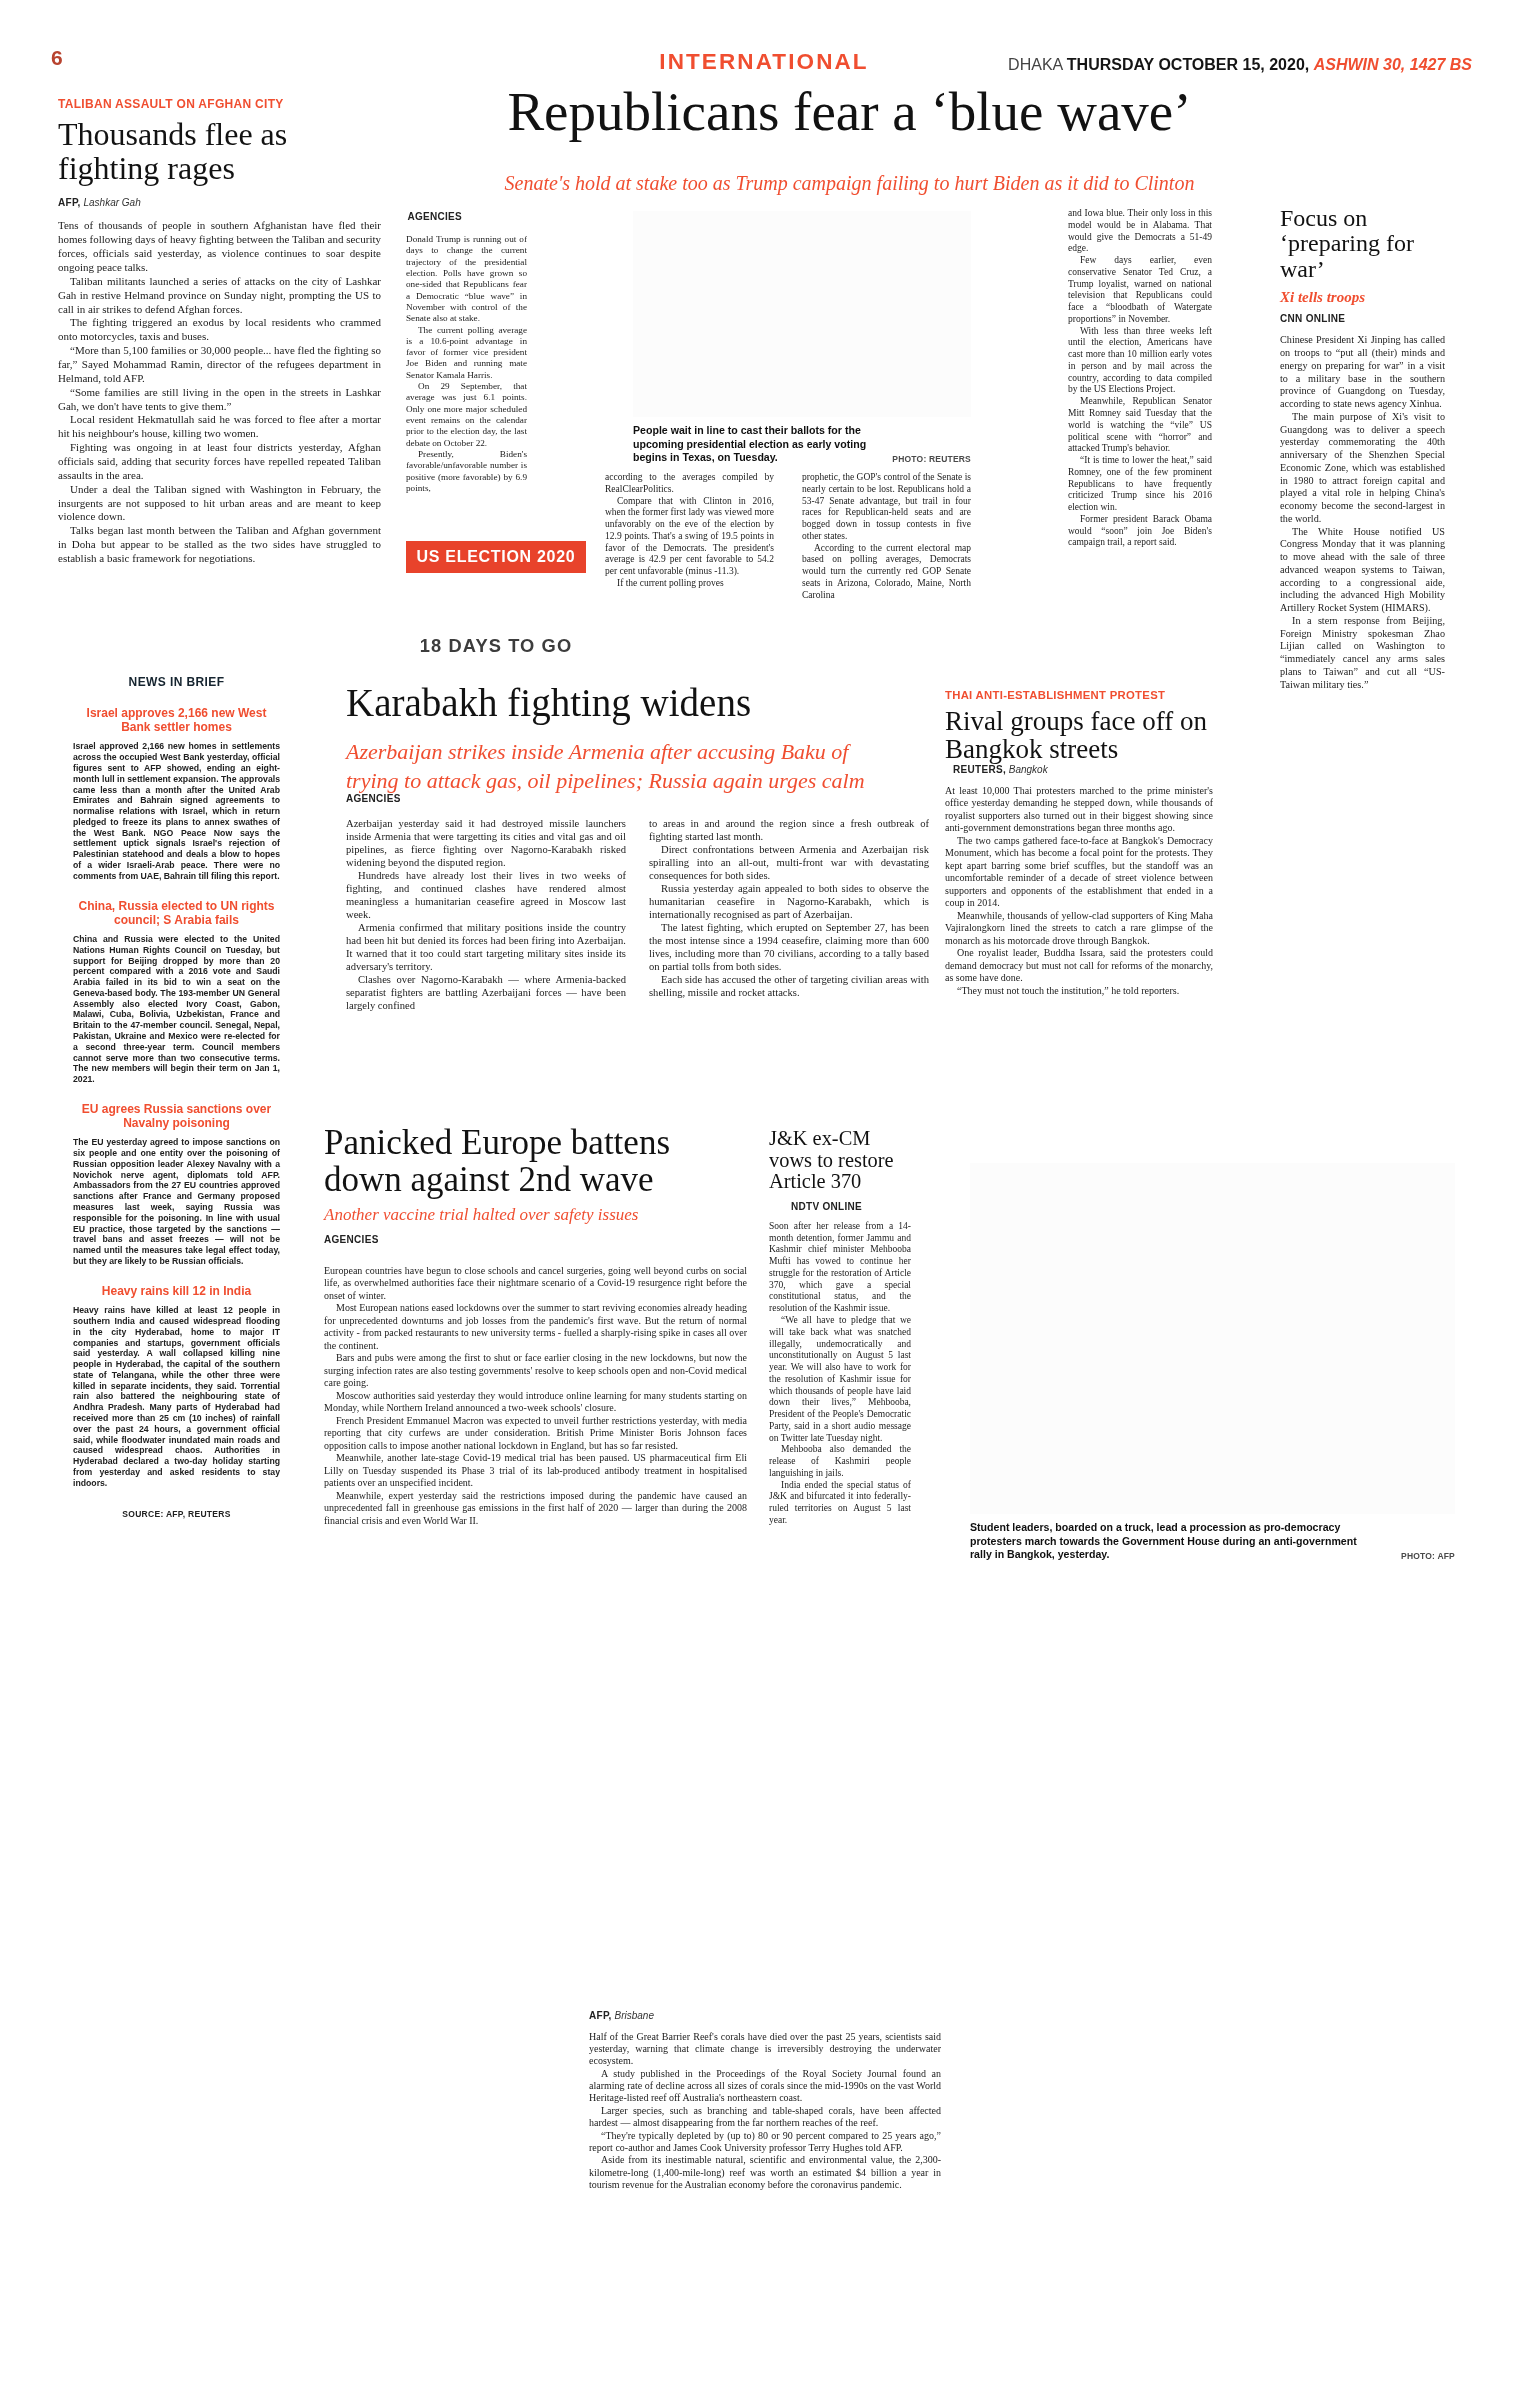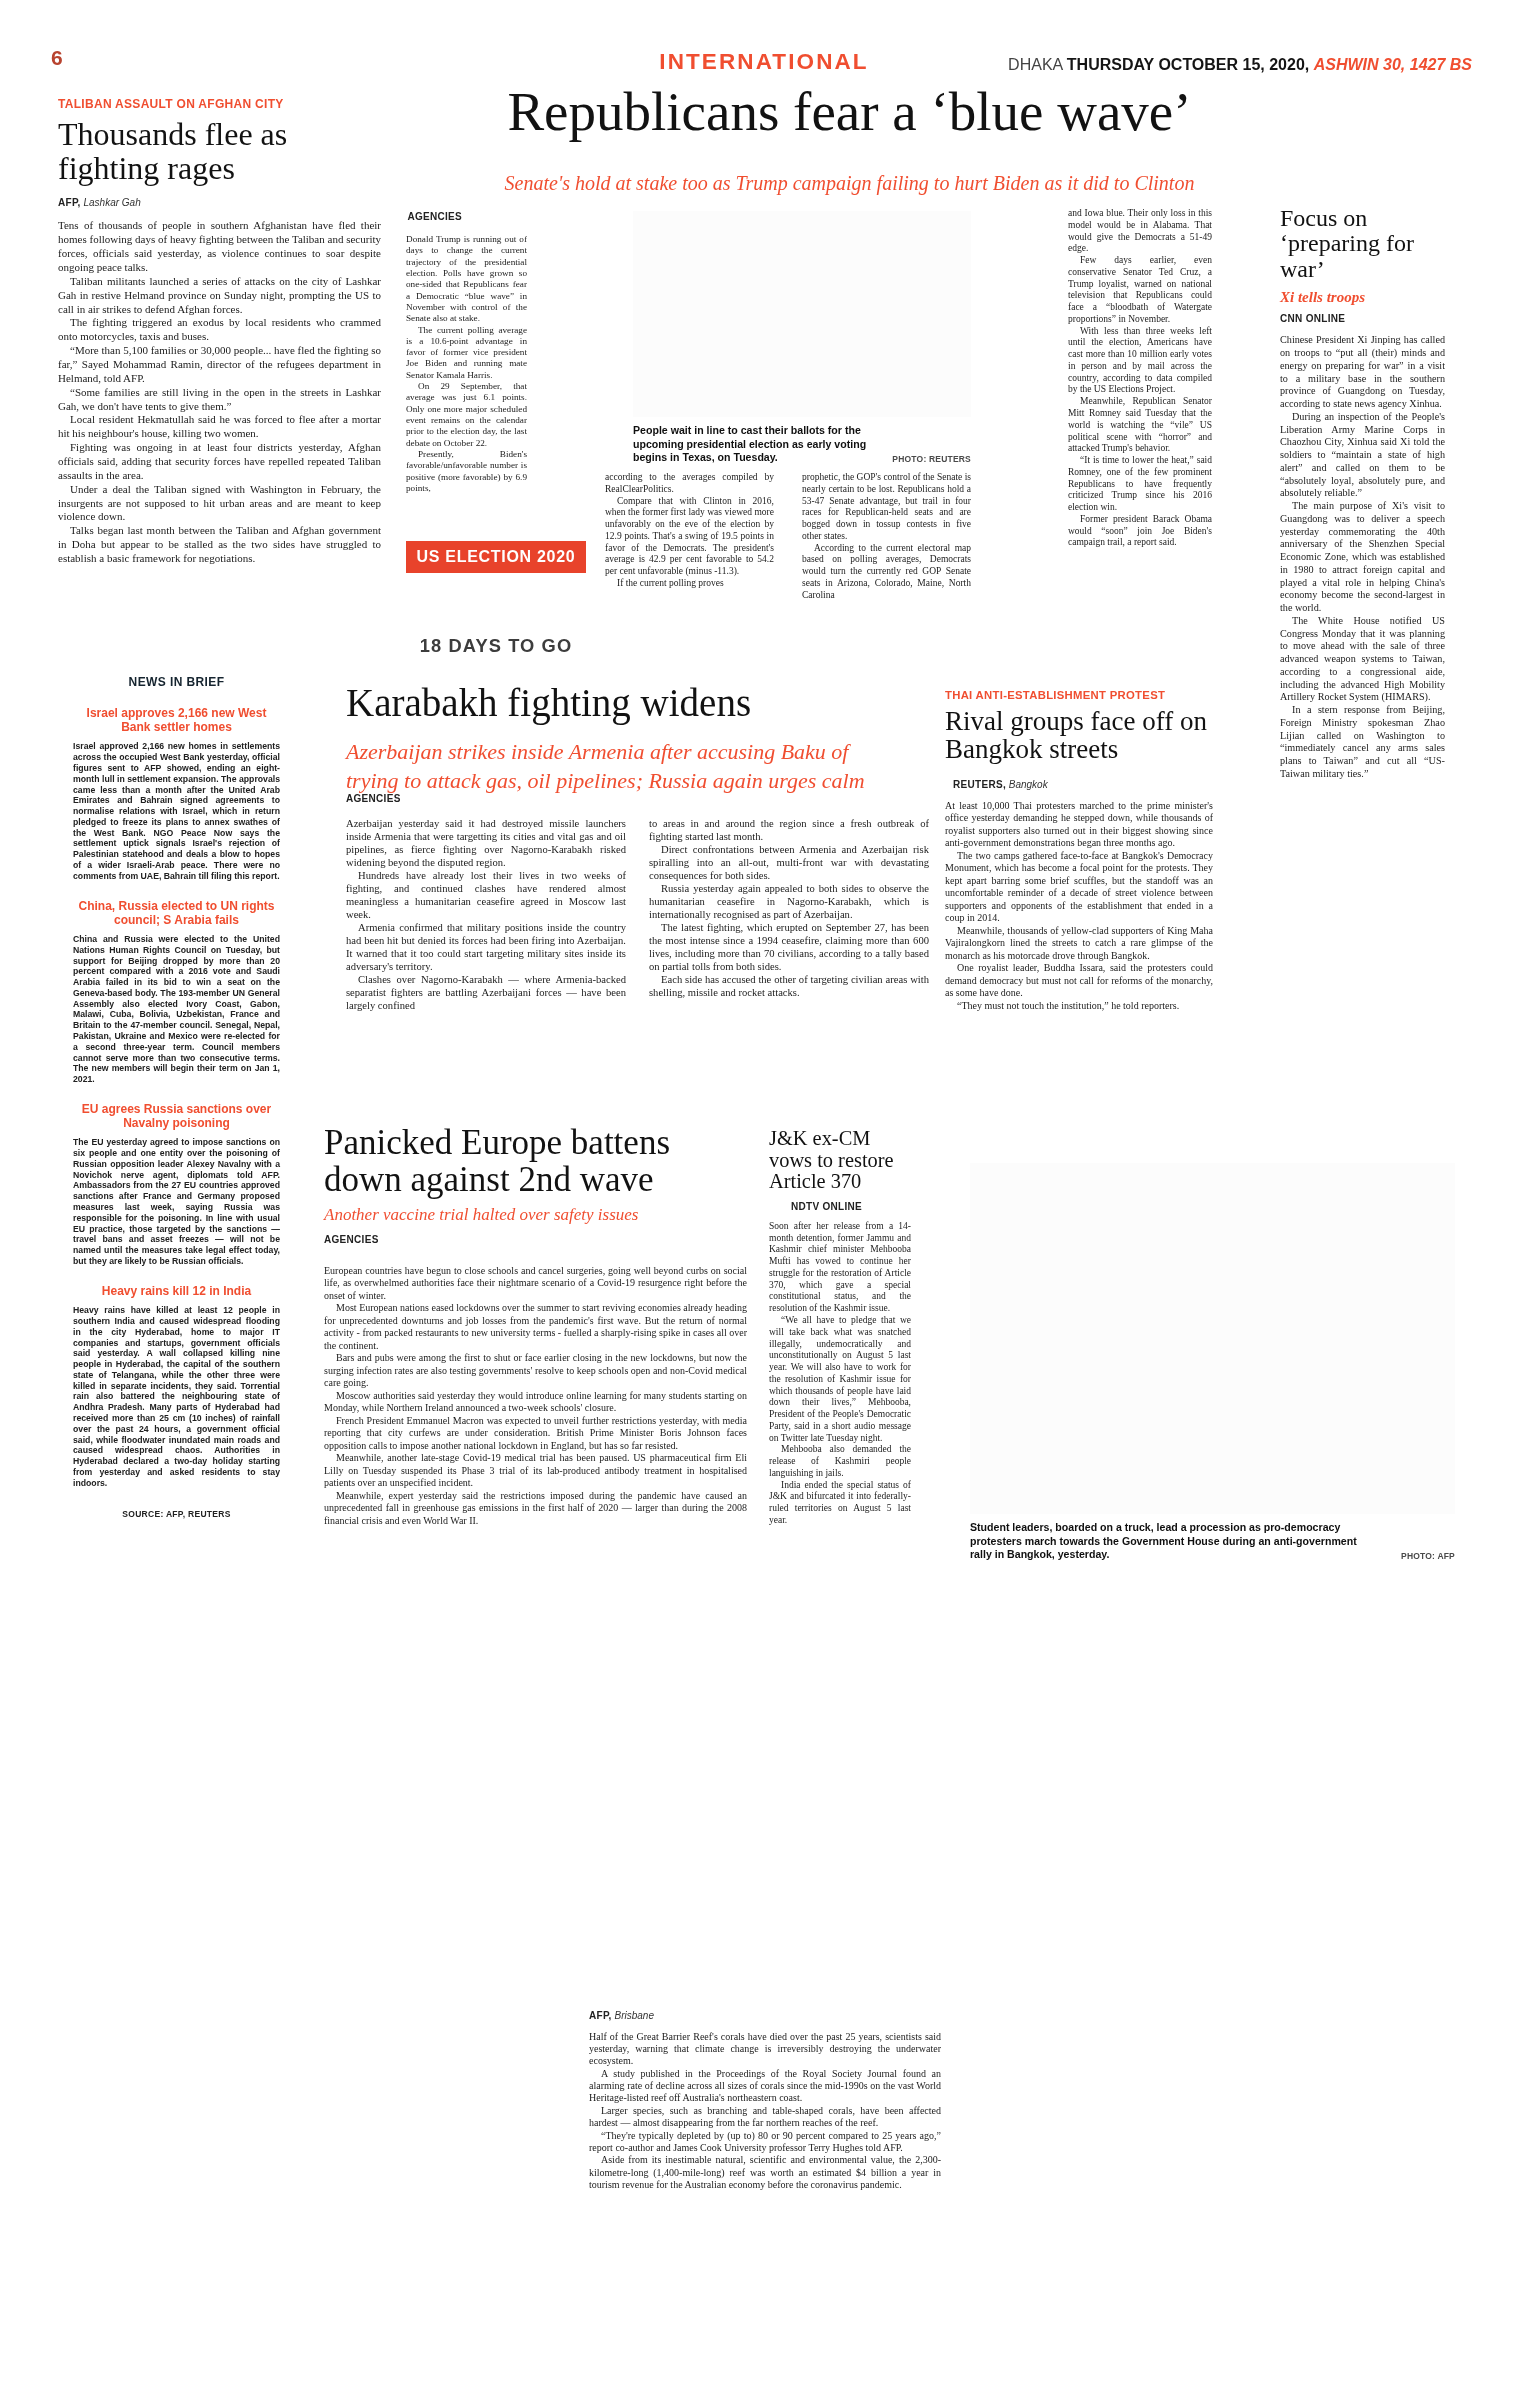--- a/index.html
+++ b/index.html
@@ -120,21 +120,20 @@
   </div>
 
   <div class="abs" style="left:1280px;top:206px;width:165px;">
     <div class="hl" style="font-size:24px;">Focus on ‘preparing for war’</div>
     <div class="deck" style="font-size:15px;font-weight:bold;margin-top:7px;">Xi tells troops</div>
     <div class="byline" style="margin-top:7px;">
       <span class="src">CNN ONLINE</span>
     </div>
     <div class="bodytext" style="margin-top:10px;font-size:10.2px;line-height:1.25;height:746px;">
         <p>Chinese President Xi Jinping has called on troops to “put all (their) minds and energy on preparing for war” in a visit to a military base in the southern province of Guangdong on Tuesday, according to state news agency Xinhua.</p>
-        <p>During an inspection of the People's Liberation Army Marine Corps in Chaozhou City, Xinhua said Xi told the soldiers to “maintain a state of high alert” and called on them to be “absolutely loyal, absolutely pure, and absolutely reliable.”</p>
         <p>The main purpose of Xi's visit to Guangdong was to deliver a speech yesterday commemorating the 40th anniversary of the Shenzhen Special Economic Zone, which was established in 1980 to attract foreign capital and played a vital role in helping China's economy become the second-largest in the world.</p>
         <p>The White House notified US Congress Monday that it was planning to move ahead with the sale of three advanced weapon systems to Taiwan, according to a congressional aide, including the advanced High Mobility Artillery Rocket System (HIMARS).</p>
         <p>In a stern response from Beijing, Foreign Ministry spokesman Zhao Lijian called on Washington to “immediately cancel any arms sales plans to Taiwan” and cut all “US-Taiwan military ties.”</p>
       </div>
   </div>
 
   <div class="abs" style="left:346px;top:682px;width:583px;height:461px;">
     <div class="abs hl" style="left:0;top:0;width:583px;font-size:39px;">Karabakh fighting widens</div>
     <div class="abs deck" style="left:0;top:56px;width:556px;font-size:22px;line-height:1.3;">Azerbaijan strikes inside Armenia after accusing Baku of trying to attack gas, oil pipelines; Russia again urges calm</div>
     <div class="abs byline" style="left:0;top:111px;">
@@ -151,21 +150,21 @@
         <p>Direct confrontations between Armenia and Azerbaijan risk spiralling into an all-out, multi-front war with devastating consequences for both sides.</p>
         <p>Russia yesterday again appealed to both sides to observe the humanitarian ceasefire in Nagorno-Karabakh, which is internationally recognised as part of Azerbaijan.</p>
         <p>The latest fighting, which erupted on September 27, has been the most intense since a 1994 ceasefire, claiming more than 600 lives, including more than 70 civilians, according to a tally based on partial tolls from both sides.</p>
         <p>Each side has accused the other of targeting civilian areas with shelling, missile and rocket attacks.</p>
       </div>
   </div>
 
   <div class="abs" style="left:945px;top:689px;width:268px;">
     <div class="kicker" style="font-size:11.3px;">THAI ANTI-ESTABLISHMENT PROTEST</div>
     <div class="hl" style="font-size:27px;margin-top:5.6px;">Rival groups face off on Bangkok streets</div>
-    <div class="byline" style="margin-top:15px;padding-left:8px;">
+    <div class="byline" style="margin-top:0;padding-left:8px;">
       <span class="src">REUTERS,</span>
       <span class="place">Bangkok</span>
     </div>
     <div class="bodytext" style="margin-top:10px;font-size:10px;line-height:1.25;height:335px;">
         <p>At least 10,000 Thai protesters marched to the prime minister's office yesterday demanding he stepped down, while thousands of royalist supporters also turned out in their biggest showing since anti-government demonstrations began three months ago.</p>
         <p>The two camps gathered face-to-face at Bangkok's Democracy Monument, which has become a focal point for the protests. They kept apart barring some brief scuffles, but the standoff was an uncomfortable reminder of a decade of street violence between supporters and opponents of the establishment that ended in a coup in 2014.</p>
         <p>Meanwhile, thousands of yellow-clad supporters of King Maha Vajiralongkorn lined the streets to catch a rare glimpse of the monarch as his motorcade drove through Bangkok.</p>
         <p>One royalist leader, Buddha Issara, said the protesters could demand democracy but must not call for reforms of the monarchy, as some have done.</p>
         <p>“They must not touch the institution,” he told reporters.</p>
       </div>

